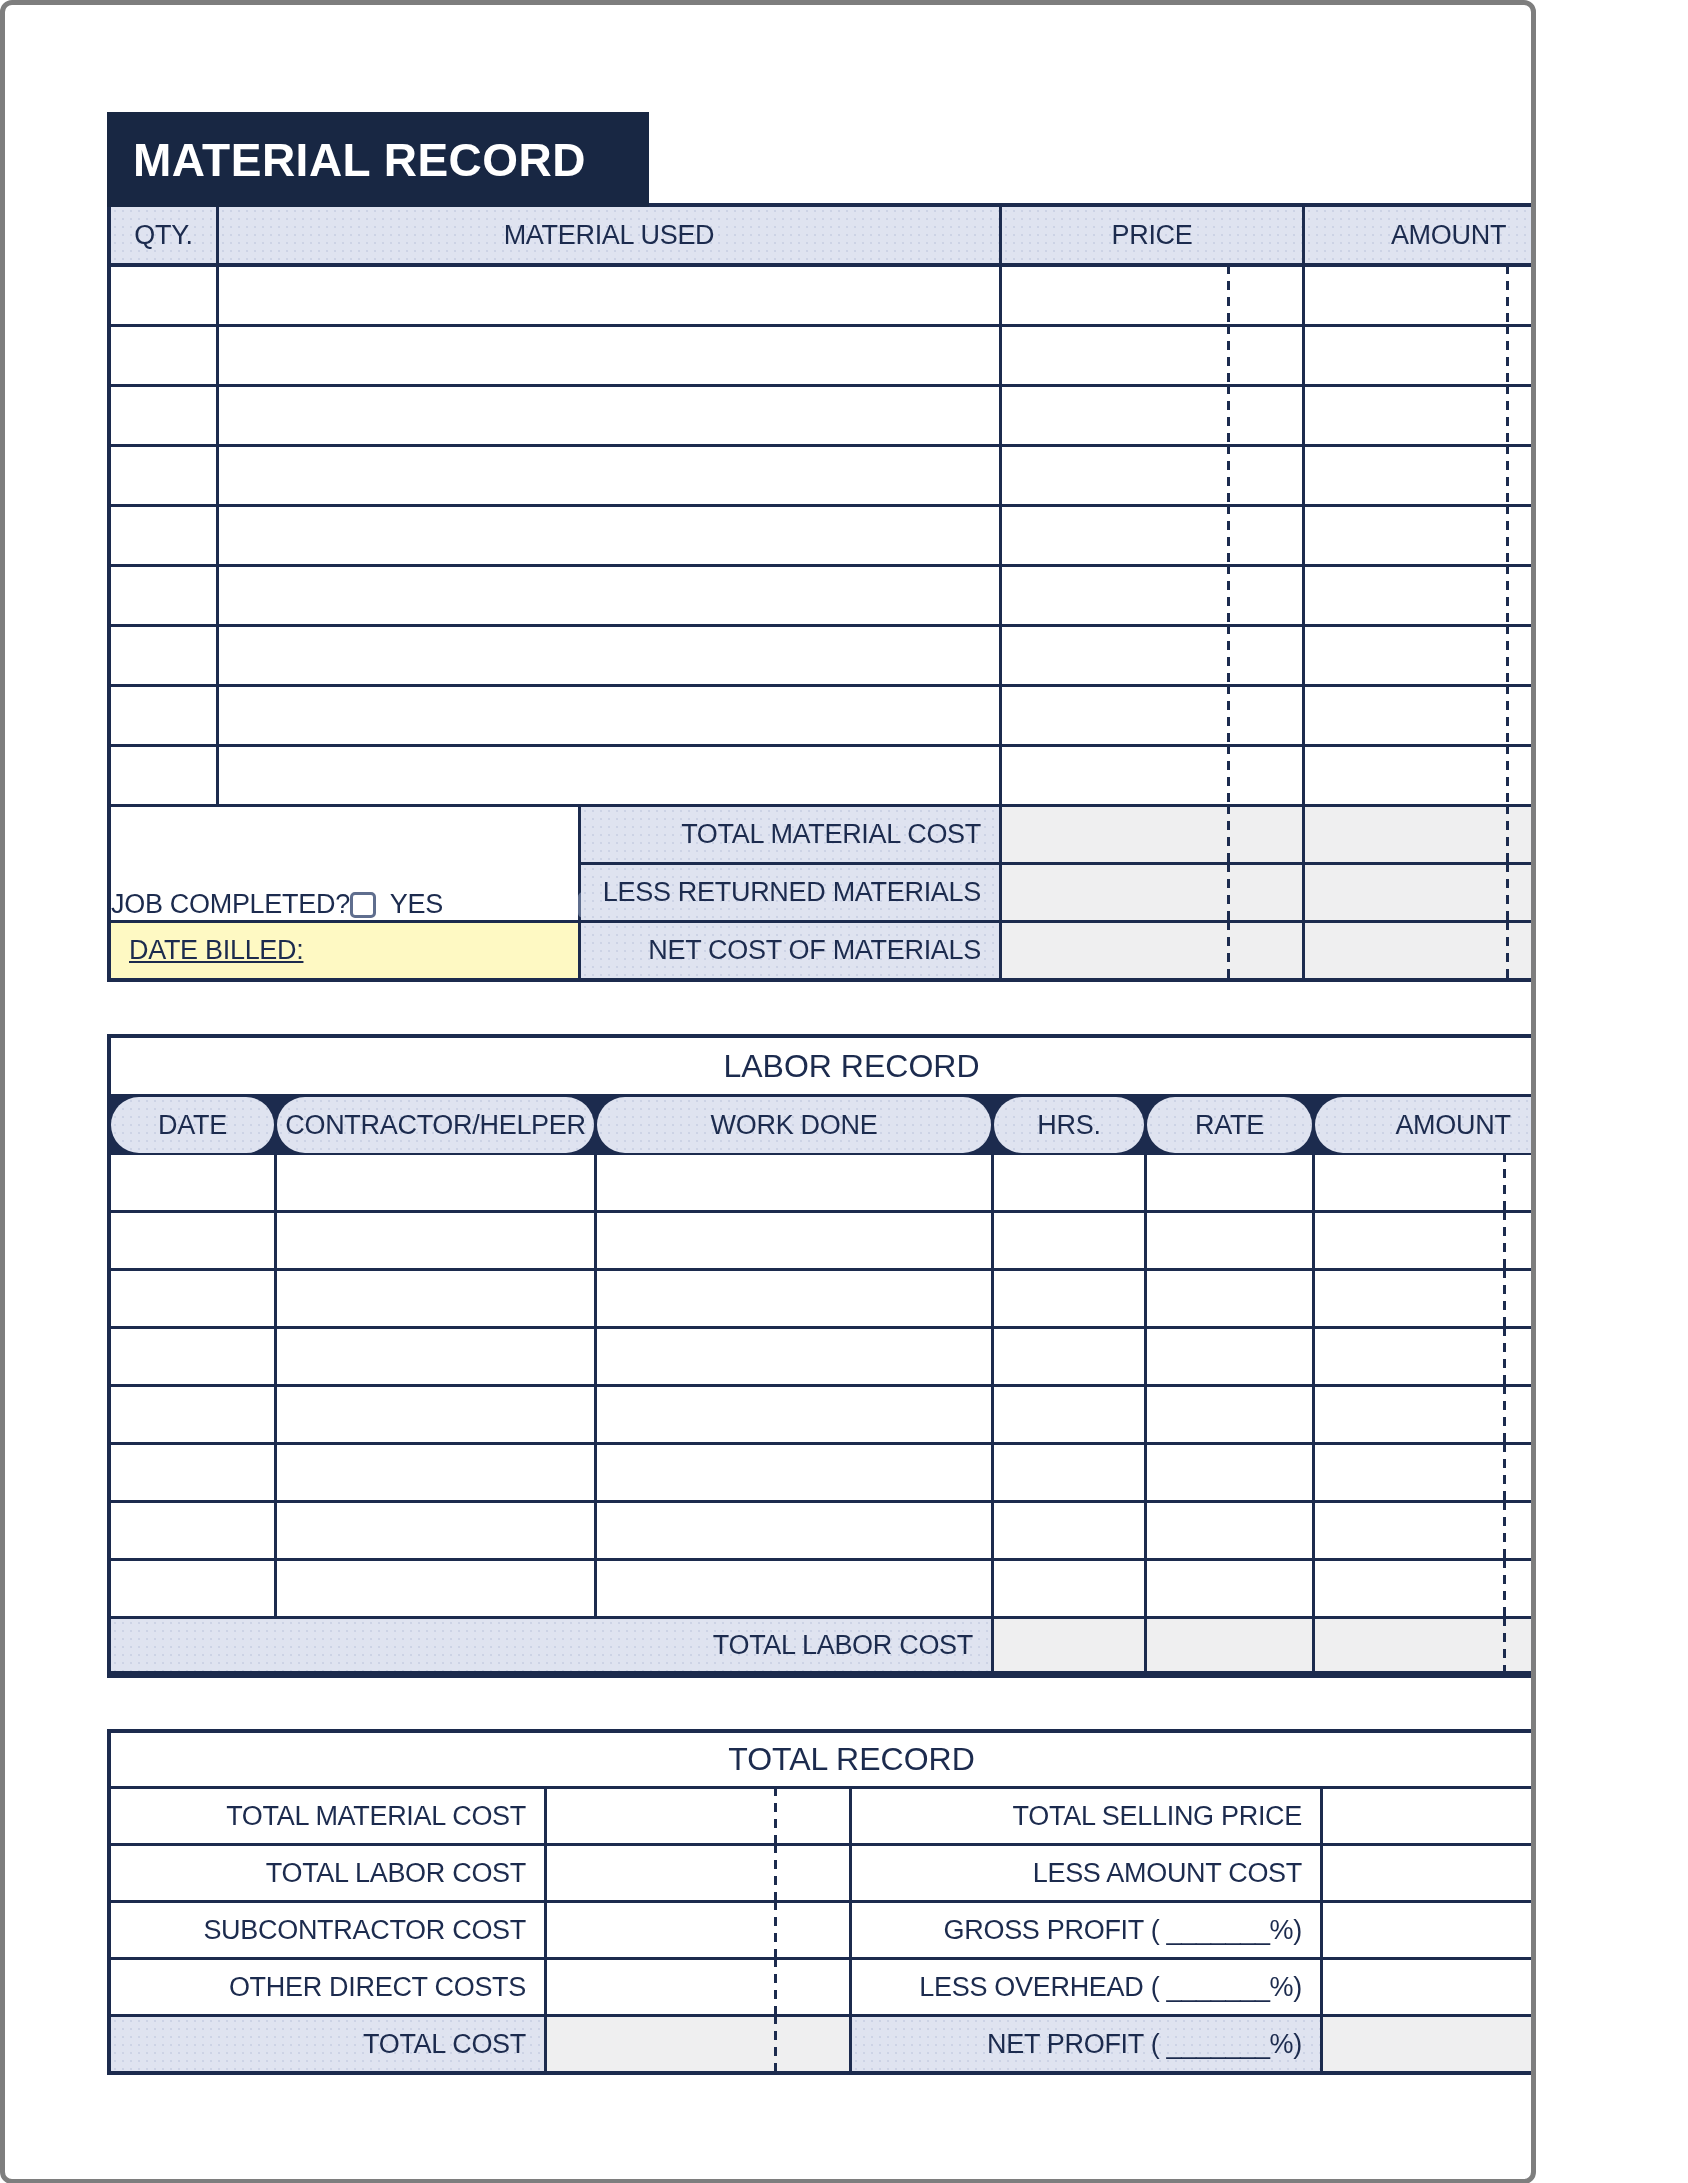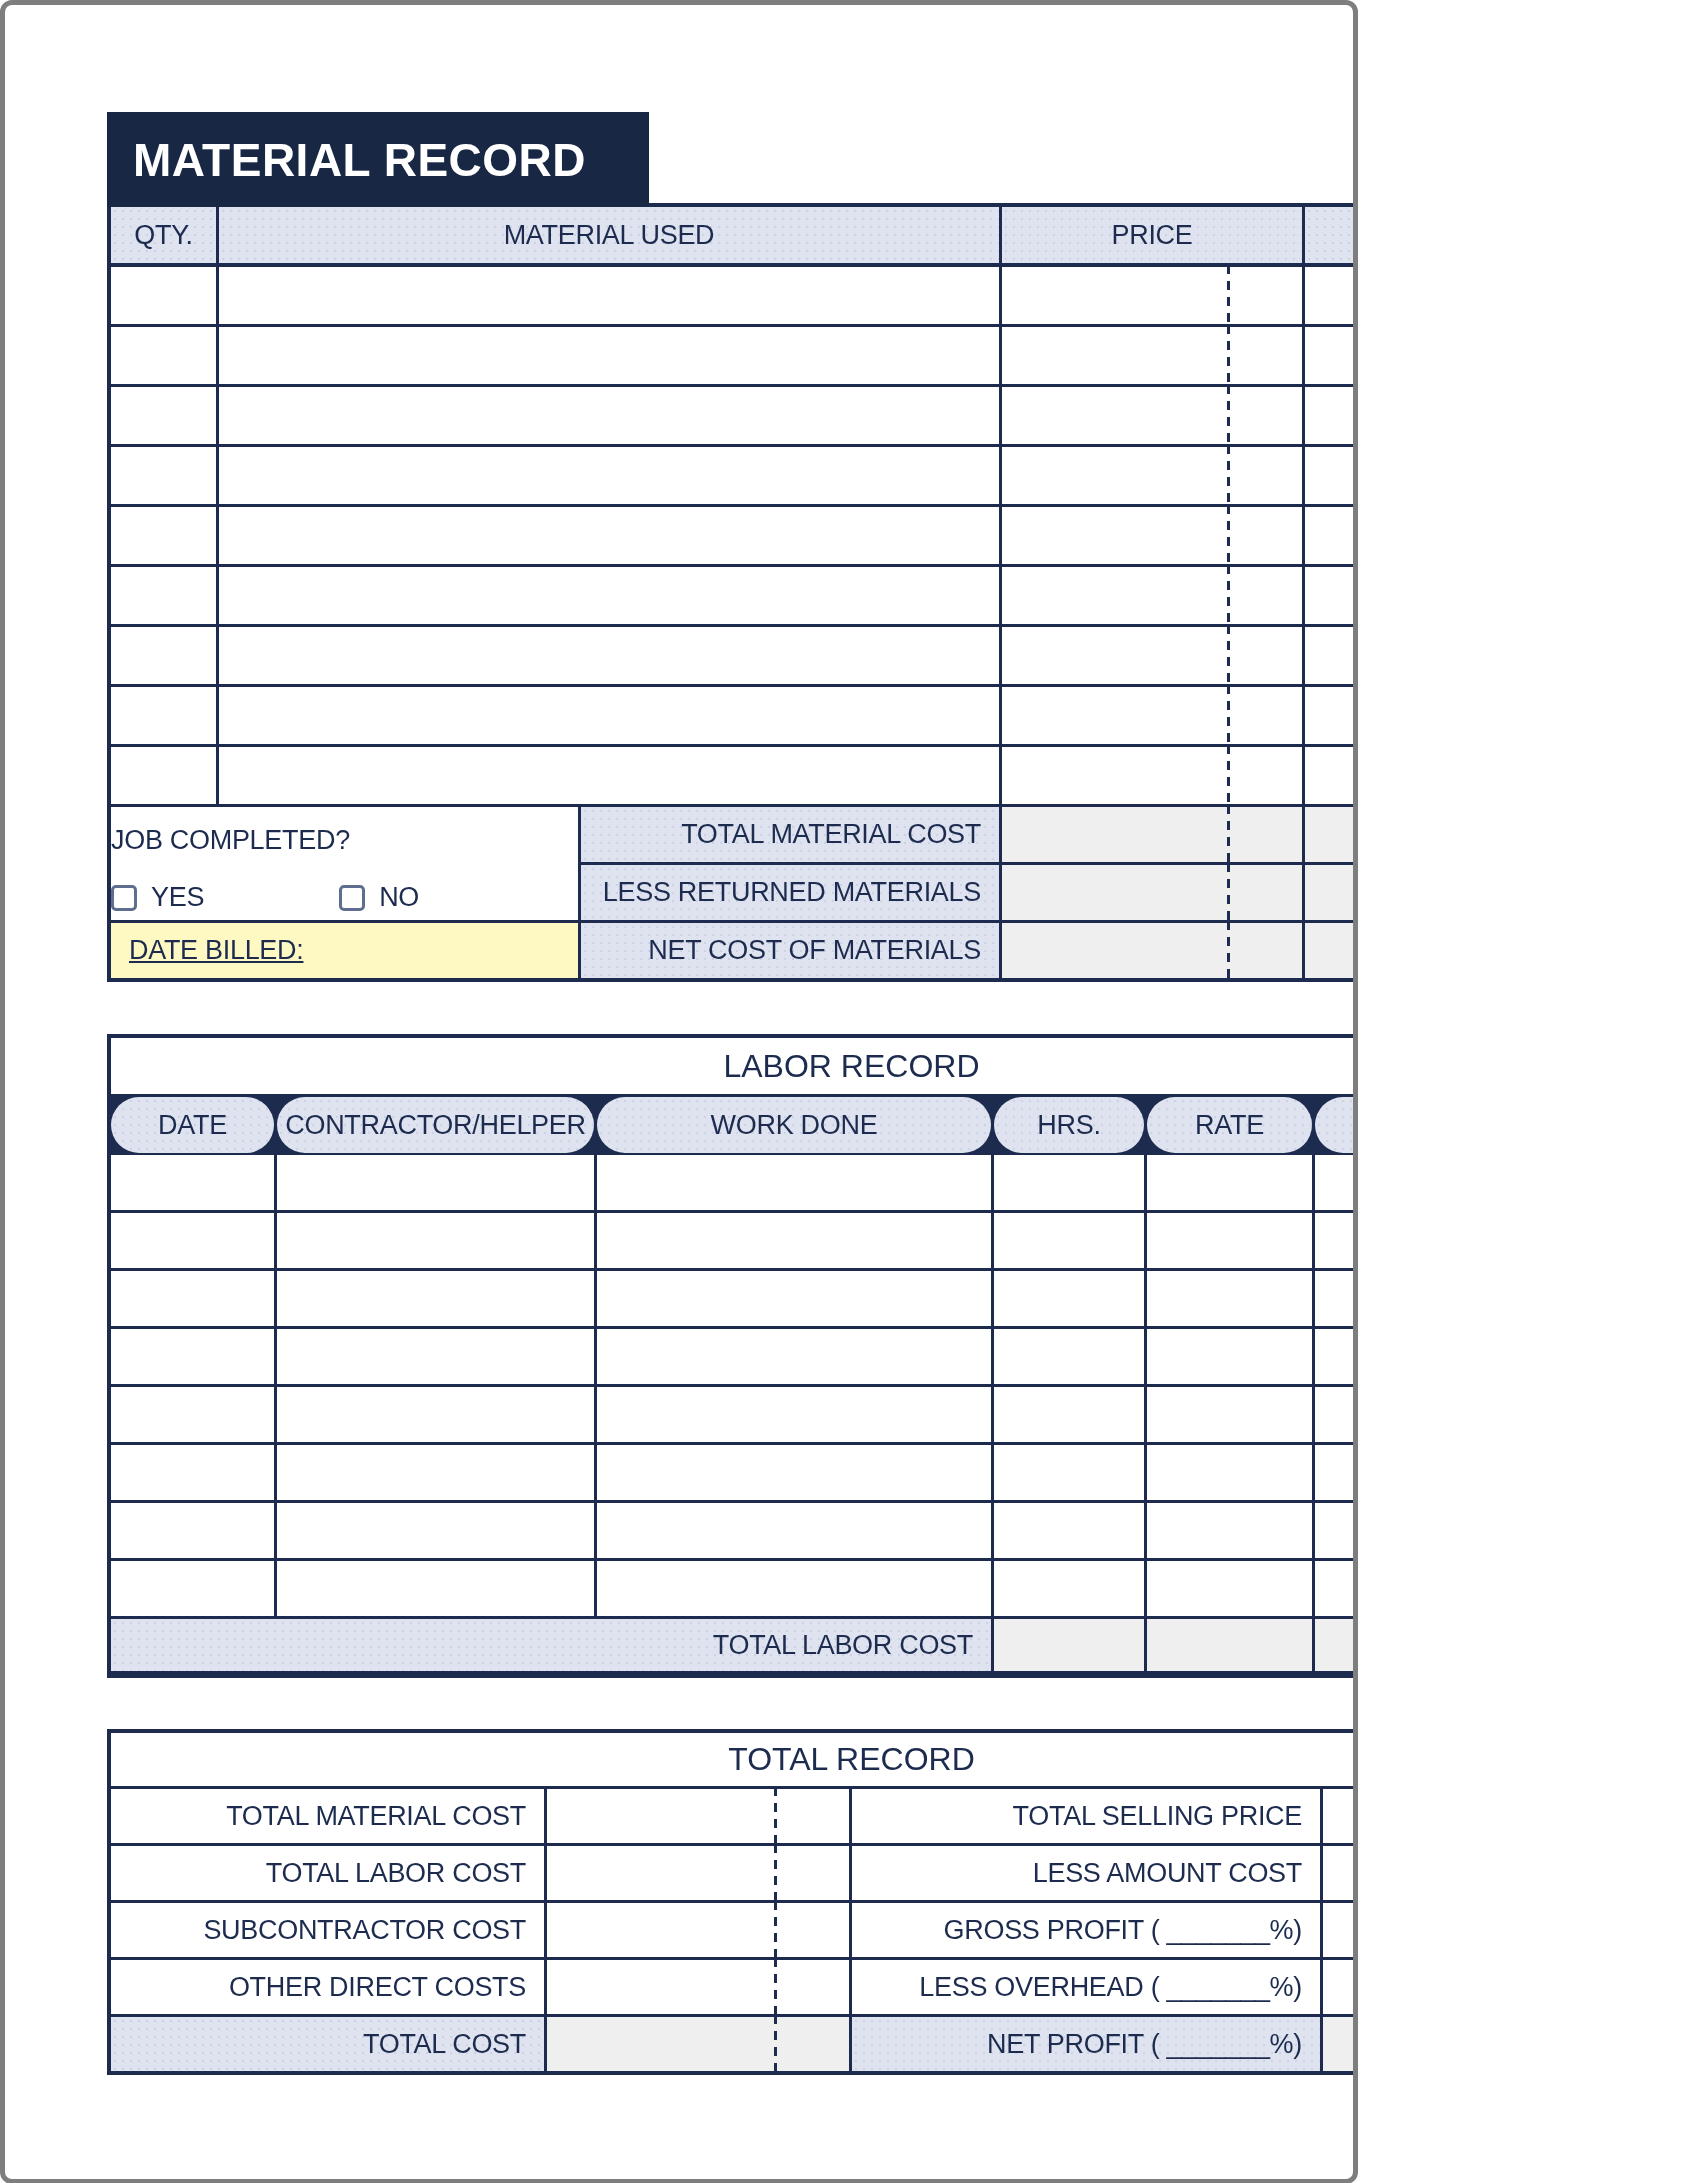--- a/index.html
+++ b/index.html
@@ -8,21 +8,21 @@
     --text:#1c2b4e;
     --lav:#dfe3f0;
     --gray:#efeff0;
     --cb:#5f6e8e;
     --pageborder:#7e7e7e;
   }
   *{box-sizing:border-box;margin:0;padding:0;}
   html,body{background:#ffffff;}
   body{font-family:"Liberation Sans", sans-serif;color:var(--text);}
   .page{
-    position:relative;width:1358px;height:2184px;background:#fff;
+    position:relative;width:1536px;height:2184px;background:#fff;
     border:5px solid var(--pageborder);border-radius:12px;overflow:hidden;
   }
   
   .banner{
     position:absolute;left:102px;top:107px;width:542px;height:95px;
     background:var(--banner);display:flex;align-items:center;z-index:2;
     padding-left:26px;
   }
   .banner h1{color:#fff;font-size:46px;font-weight:bold;letter-spacing:0.5px;}
   
@@ -48,21 +48,21 @@
   .dash{
     position:absolute;top:-2px;bottom:-2px;width:3px;
     background:repeating-linear-gradient(to bottom, var(--line) 0 9px, transparent 9px 16px);
   }
   .dash.p75{left:75%;} .dash.p70{left:70%;} .dash.p68{left:68%;} .dash.p78{left:78%;}
   
   .material{top:198px;}
   .mat-grid{grid-template-columns:105px 780px 300px 287px;grid-auto-rows:57px;}
   .mat-grid .cell.head{height:56px;}
   .mat-totals{grid-template-columns:467px 418px 300px 287px;grid-auto-rows:55px;}
-  .jobcell{grid-column:1;grid-row:1 / 3;background:#fff;display:flex;flex-direction:column;align-items:flex-start;}
+  .jobcell{grid-column:1;grid-row:1 / 3;background:#fff;display:flex;flex-direction:row;align-items:flex-end;}
   .jobcell .jobtitle{text-align:center;margin-top:18px;}
   .cbrow{display:flex;align-items:center;margin-top:26px;}
   .cb{width:26px;height:26px;border:3px solid var(--cb);border-radius:5px;background:#fff;flex:0 0 auto;}
   .cbrow .lbl{margin-left:14px;}
   .cb.no{margin-left:135px;}
   .datecell{grid-column:1;grid-row:3;background:#fef9c3;padding-left:18px;text-decoration:underline;}
   
   .labor{top:1029px;}
   .labor .titlerow{height:56px;}
   .lab-grid{grid-template-columns:163px 317px 394px 150px 165px 276px;grid-auto-rows:55px;}

